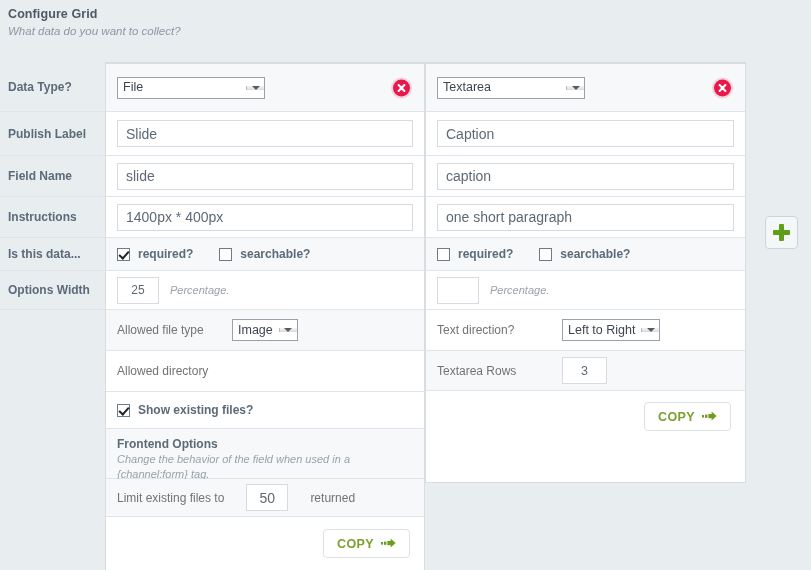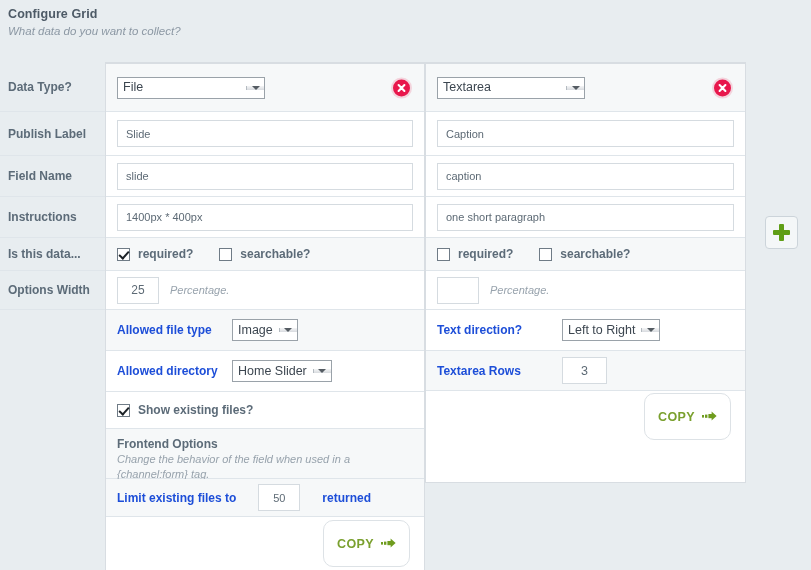--- a/index.html
+++ b/index.html
@@ -55,21 +55,21 @@
     display: flex; align-items: center;
     padding: 0 11px;
     position: relative;
   }
   .row.shade { background: #f6f8f9; }
   .row:last-child { border-bottom: none; }
 
   
   .txt {
     height: 27px; border: 1px solid #d5dbe0; background: #fff;
-    font-family: "Liberation Sans", sans-serif; font-size: 11px;
+    font-family: "Liberation Sans", sans-serif; font-size: 14px;
     color: #5d6a75; padding: 0 8px; outline: none;
     display: flex; align-items: center;
   }
   .txt.wide-l { width: 297px; }
   .txt.wide-r { width: 298px; }
   .txt.num { width: 42px; justify-content: center; padding: 0; font-size: 12px; }
   .txt.rows { width: 45px; justify-content: center; padding: 0; font-size: 12.5px; }
   .txt.limit { width: 42px; justify-content: center; padding: 0; }
 
   .hint {
@@ -110,21 +110,21 @@
   .cb.on::after {
     content: ""; position: absolute; left: 3px; top: 0px;
     width: 4px; height: 8px; border: solid #1c2227;
     border-width: 0 2px 2px 0; transform: rotate(42deg);
   }
   .cblabel {
     margin-left: 8px; font-size: 12px; font-weight: bold; color: #5c6b78;
   }
 
   
-  .flabel { font-size: 12px; font-weight: bold; color: #1d4ed8; }
+  .flabel { font-size: 12px; font-weight: normal; color: #737373; }
   .flabel.w1 { width: 115px; }
   .flabel.w2 { width: 125px; }
 
   
   .del {
     position: absolute; right: 14px; top: 50%; transform: translateY(-50%);
     width: 17px; height: 17px; border-radius: 50%;
     background: #e8174c;
     box-shadow: 0 0 0 2px rgba(232,23,76,.16);
     display: flex; align-items: center; justify-content: center;
@@ -132,22 +132,22 @@
   .del svg { display: block; }
 
   
   .fe-title { font-size: 12px; font-weight: bold; color: #5c6b78; line-height: 15px; }
   .fe-desc { font-size: 11px; font-style: italic; color: #97a2ac; line-height: 15px; }
 
   
   .copyrow { display: flex; align-items: center; justify-content: flex-end; padding: 0 14px; }
   .copybtn {
     display: inline-flex; align-items: center; gap: 7px;
-    height: 47px; padding: 0 13px;
-    border: 1px solid #dde2e6; border-radius: 10px; background: #fff;
+    height: 29px; padding: 0 13px;
+    border: 1px solid #dde2e6; border-radius: 4px; background: #fff;
     font-size: 12.5px; font-weight: bold; color: #7aa02e; letter-spacing: .4px;
     cursor: pointer;
   }
   .copybtn .arw { display: block; }
 
   
   .addbtn {
     position: absolute; left: 765px; top: 216px;
     width: 33px; height: 33px;
     border: 1px solid #ccd4da; border-radius: 4px;
@@ -232,26 +232,20 @@
         <span class="sel narrow">
           <span class="sel-text">Image</span>
           <span class="sel-arrow">
               <i></i>
             </span>
         </span>
       </div>
 
       <div class="row" style="height:41px">
         <span class="flabel w1">Allowed directory</span>
-        <span class="sel narrow">
-          <span class="sel-text">Home Slider</span>
-          <span class="sel-arrow">
-              <i></i>
-            </span>
-        </span>
       </div>
 
       <div class="row" style="height:37px">
         <span class="cbwrap">
           <span class="cb on"></span>
           <span class="cblabel">Show existing files?</span>
         </span>
       </div>
 
       <div class="row shade" style="height:50px; display:block; padding-top:8px">

